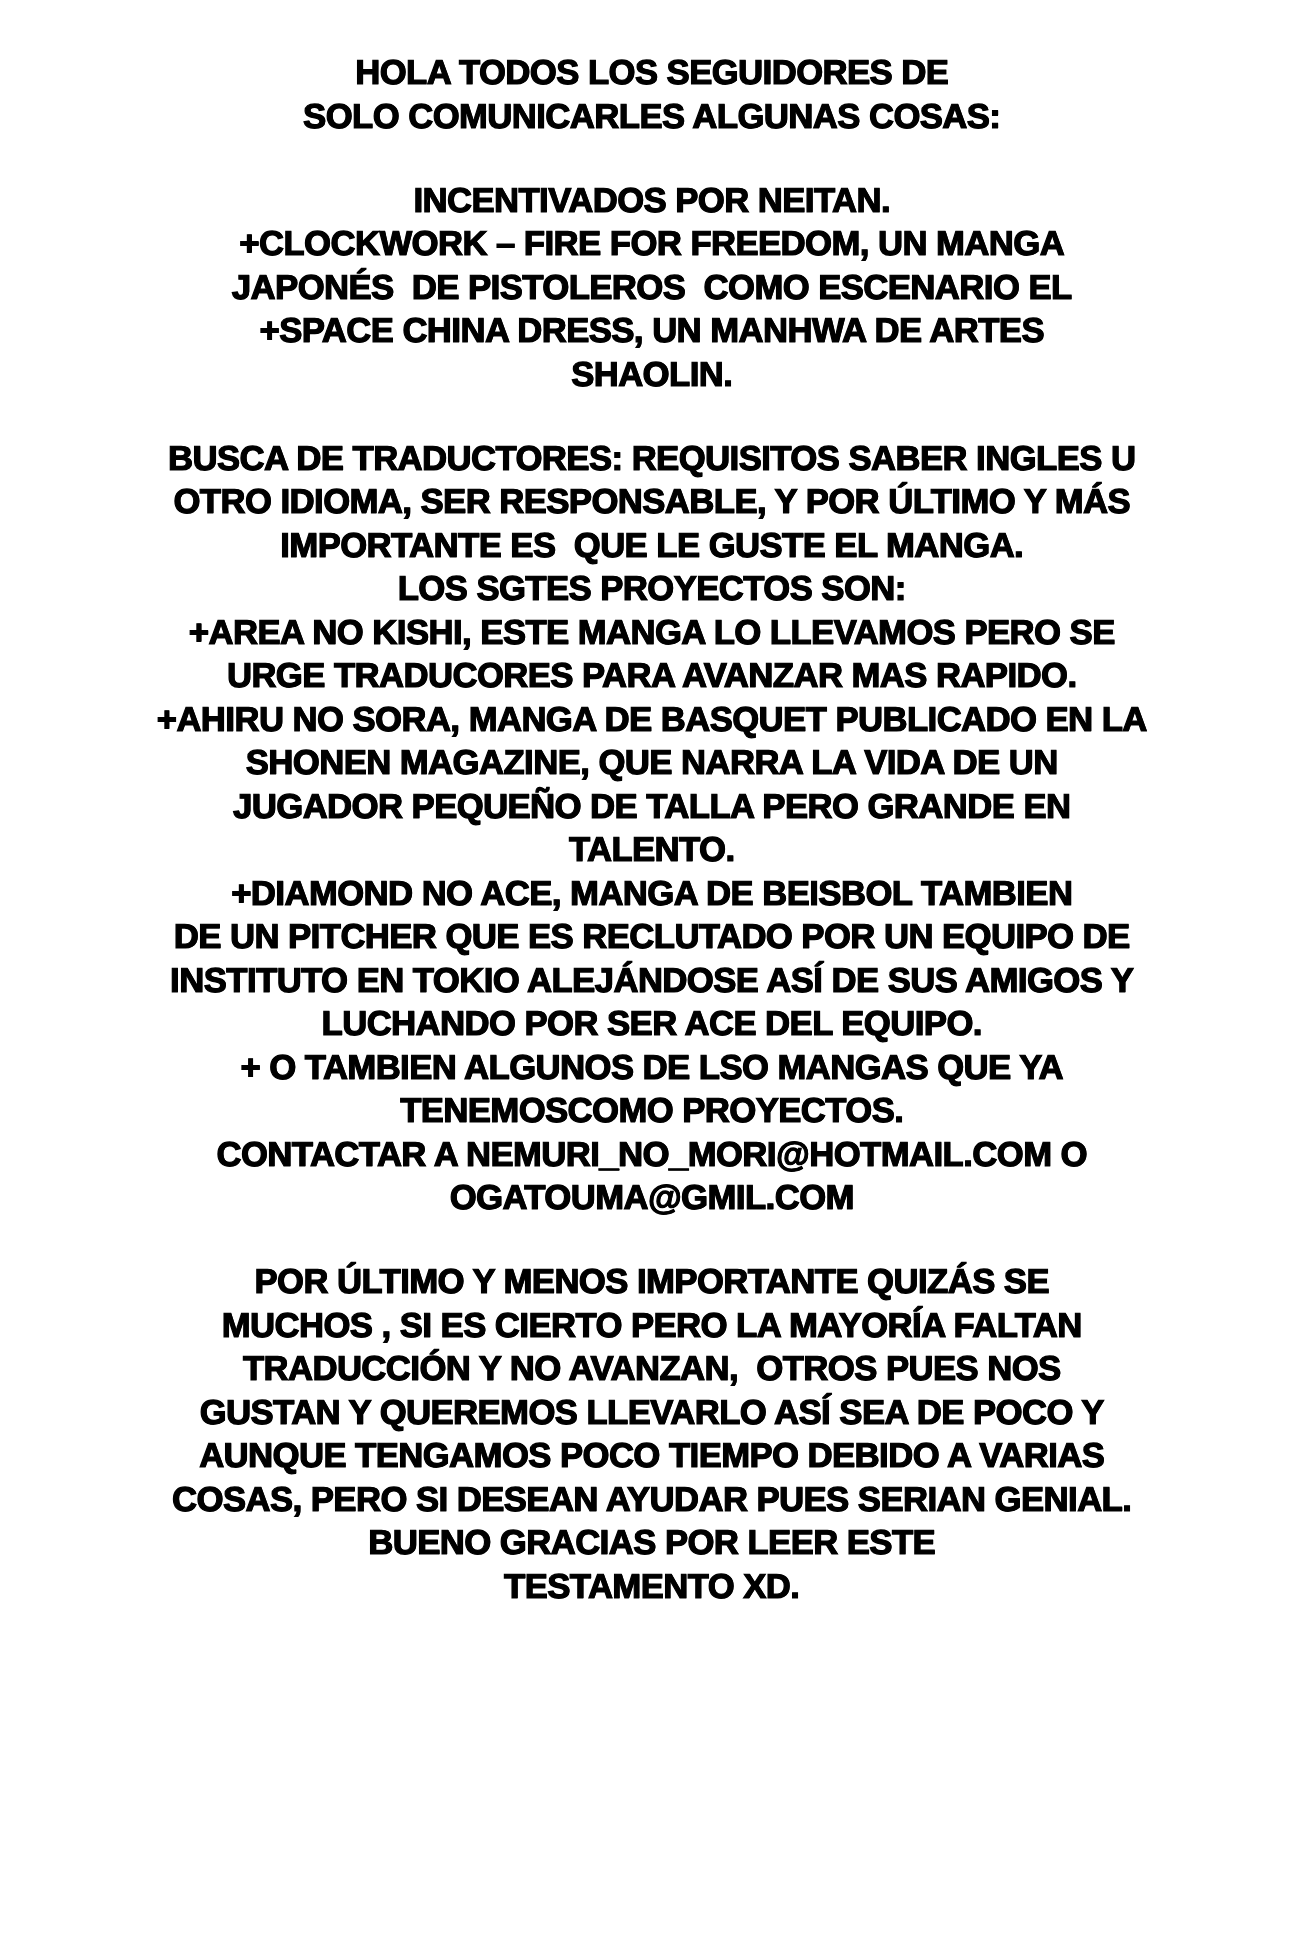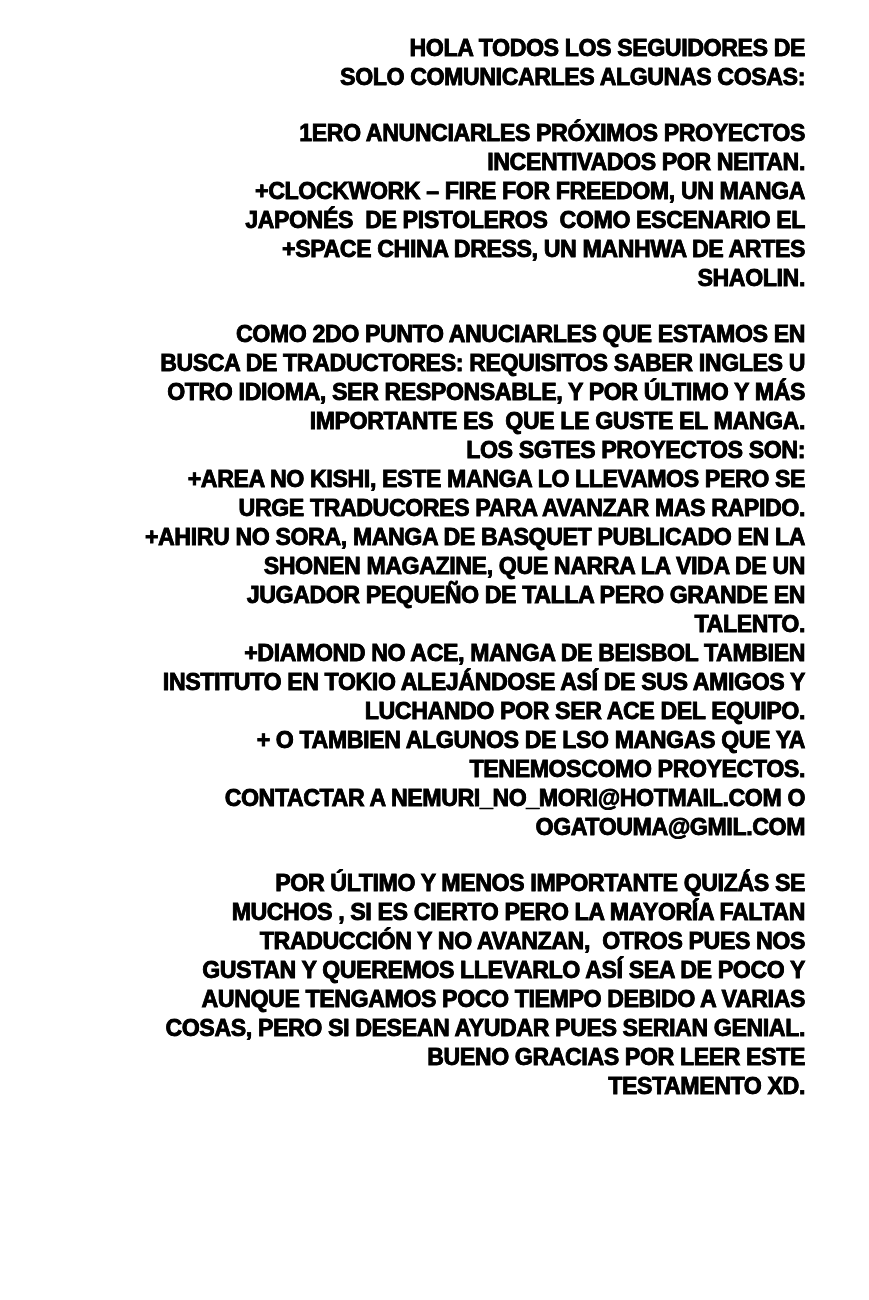--- a/index.html
+++ b/index.html
@@ -10,21 +10,21 @@
     font-family: "Liberation Sans", sans-serif;
   }
   .page {
     width: 869px;
     min-height: 1300px;
     padding: 34px 64px 40px 64px;
     background: #ffffff;
   }
   .announcement {
     width: 100%;
-    text-align: right;
+    text-align: center;
   }
   .paragraph {
     margin-bottom: 27px;
   }
   .paragraph:last-child {
     margin-bottom: 0;
   }
   .line {
     font-size: 23px;
     line-height: 29px;
@@ -41,40 +41,39 @@
 </head>
 <body style="background: rgb(255, 255, 255);">
 
 <main class="page">
   <section class="announcement" id="announcement-container" style="color: rgb(0, 0, 0);">
       <div class="paragraph">
         <div class="line">HOLA TODOS LOS SEGUIDORES DE</div>
         <div class="line">SOLO COMUNICARLES ALGUNAS COSAS:</div>
       </div>
       <div class="paragraph">
-        <div class="line">1ERO ANUNCIARLES PRÓXIMOS PROYECTOS</div>
         <div class="line">INCENTIVADOS POR NEITAN.</div>
         <div class="line">+CLOCKWORK – FIRE FOR FREEDOM, UN MANGA</div>
         <div class="line">JAPONÉS  DE PISTOLEROS  COMO ESCENARIO EL</div>
         <div class="line">+SPACE CHINA DRESS, UN MANHWA DE ARTES</div>
         <div class="line">SHAOLIN.</div>
       </div>
       <div class="paragraph">
-        <div class="line">COMO 2DO PUNTO ANUCIARLES QUE ESTAMOS EN</div>
         <div class="line">BUSCA DE TRADUCTORES: REQUISITOS SABER INGLES U</div>
         <div class="line">OTRO IDIOMA, SER RESPONSABLE, Y POR ÚLTIMO Y MÁS</div>
         <div class="line">IMPORTANTE ES  QUE LE GUSTE EL MANGA.</div>
         <div class="line">LOS SGTES PROYECTOS SON:</div>
         <div class="line">+AREA NO KISHI, ESTE MANGA LO LLEVAMOS PERO SE</div>
         <div class="line">URGE TRADUCORES PARA AVANZAR MAS RAPIDO.</div>
         <div class="line">+AHIRU NO SORA, MANGA DE BASQUET PUBLICADO EN LA</div>
         <div class="line">SHONEN MAGAZINE, QUE NARRA LA VIDA DE UN</div>
         <div class="line">JUGADOR PEQUEÑO DE TALLA PERO GRANDE EN</div>
         <div class="line">TALENTO.</div>
         <div class="line">+DIAMOND NO ACE, MANGA DE BEISBOL TAMBIEN</div>
+        <div class="line">DE UN PITCHER QUE ES RECLUTADO POR UN EQUIPO DE</div>
         <div class="line">INSTITUTO EN TOKIO ALEJÁNDOSE ASÍ DE SUS AMIGOS Y</div>
         <div class="line">LUCHANDO POR SER ACE DEL EQUIPO.</div>
         <div class="line">+ O TAMBIEN ALGUNOS DE LSO MANGAS QUE YA</div>
         <div class="line">TENEMOSCOMO PROYECTOS.</div>
         <div class="line">CONTACTAR A NEMURI_NO_MORI@HOTMAIL.COM O</div>
         <div class="line">OGATOUMA@GMIL.COM</div>
       </div>
       <div class="paragraph">
         <div class="line">POR ÚLTIMO Y MENOS IMPORTANTE QUIZÁS SE</div>
         <div class="line">MUCHOS , SI ES CIERTO PERO LA MAYORÍA FALTAN</div>

